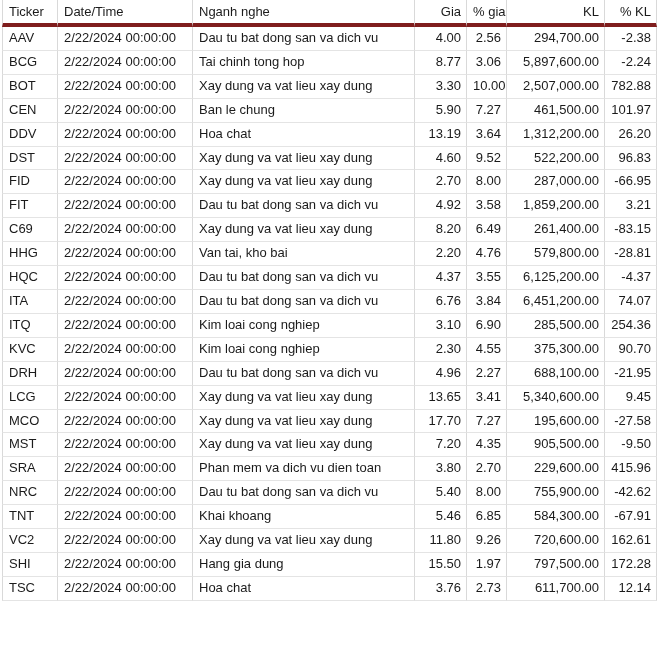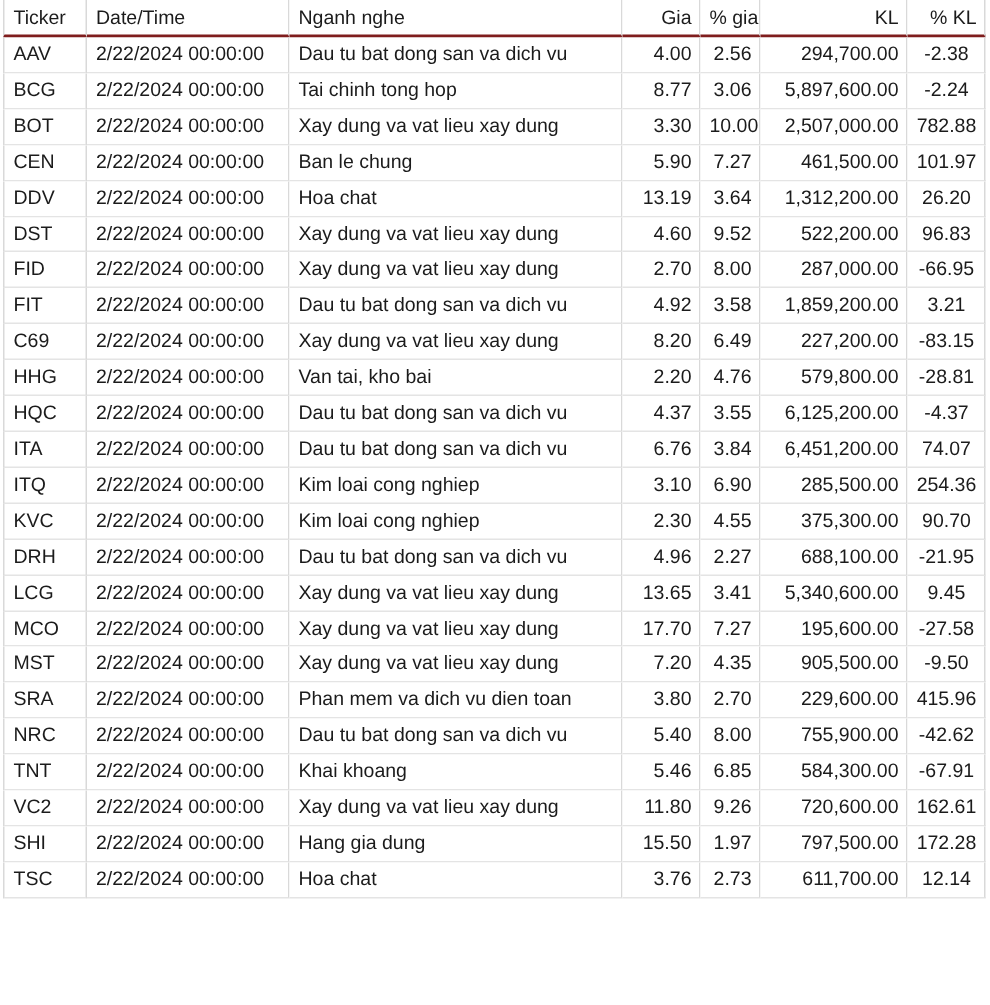--- a/index.html
+++ b/index.html
@@ -34,27 +34,27 @@
     border-right: 1px solid #d9d9d9;
     border-bottom: 1px solid #e4e4e4;
     height: 22.9px;
     line-height: 22.9px;
     background: #ffffff;
   }
   table.grid th:first-child, table.grid td:first-child {
     border-left: 1px solid #d9d9d9;
   }
   table.grid thead th {
-    border-bottom: 2px solid #7f1d1d;
+    border-bottom: 4px solid #7f1d1d;
     height: 23px;
     line-height: 23px;
   }
   .al { text-align: left; }
   .ar { text-align: right; }
-  tbody td:last-child { position: relative; text-align: center; }
+  tbody td:last-child { position: relative; }
   tbody td:last-child::after {
     content: "";
     position: absolute;
     top: 1px;
     bottom: 2px;
     right: -3px;
     width: 2px;
     background: var(--accent, #e8772e);
   }
 </style>
@@ -155,21 +155,21 @@
     <td class="ar">3.58</td>
     <td class="ar">1,859,200.00</td>
     <td class="ar">3.21</td>
   </tr>
         <tr>
     <td class="al">C69</td>
     <td class="al">2/22/2024 00:00:00</td>
     <td class="al">Xay dung va vat lieu xay dung</td>
     <td class="ar">8.20</td>
     <td class="ar">6.49</td>
-    <td class="ar">227,200.00</td>
+    <td class="ar">261,400.00</td>
     <td class="ar">-83.15</td>
   </tr>
         <tr>
     <td class="al">HHG</td>
     <td class="al">2/22/2024 00:00:00</td>
     <td class="al">Van tai, kho bai</td>
     <td class="ar">2.20</td>
     <td class="ar">4.76</td>
     <td class="ar">579,800.00</td>
     <td class="ar">-28.81</td>

